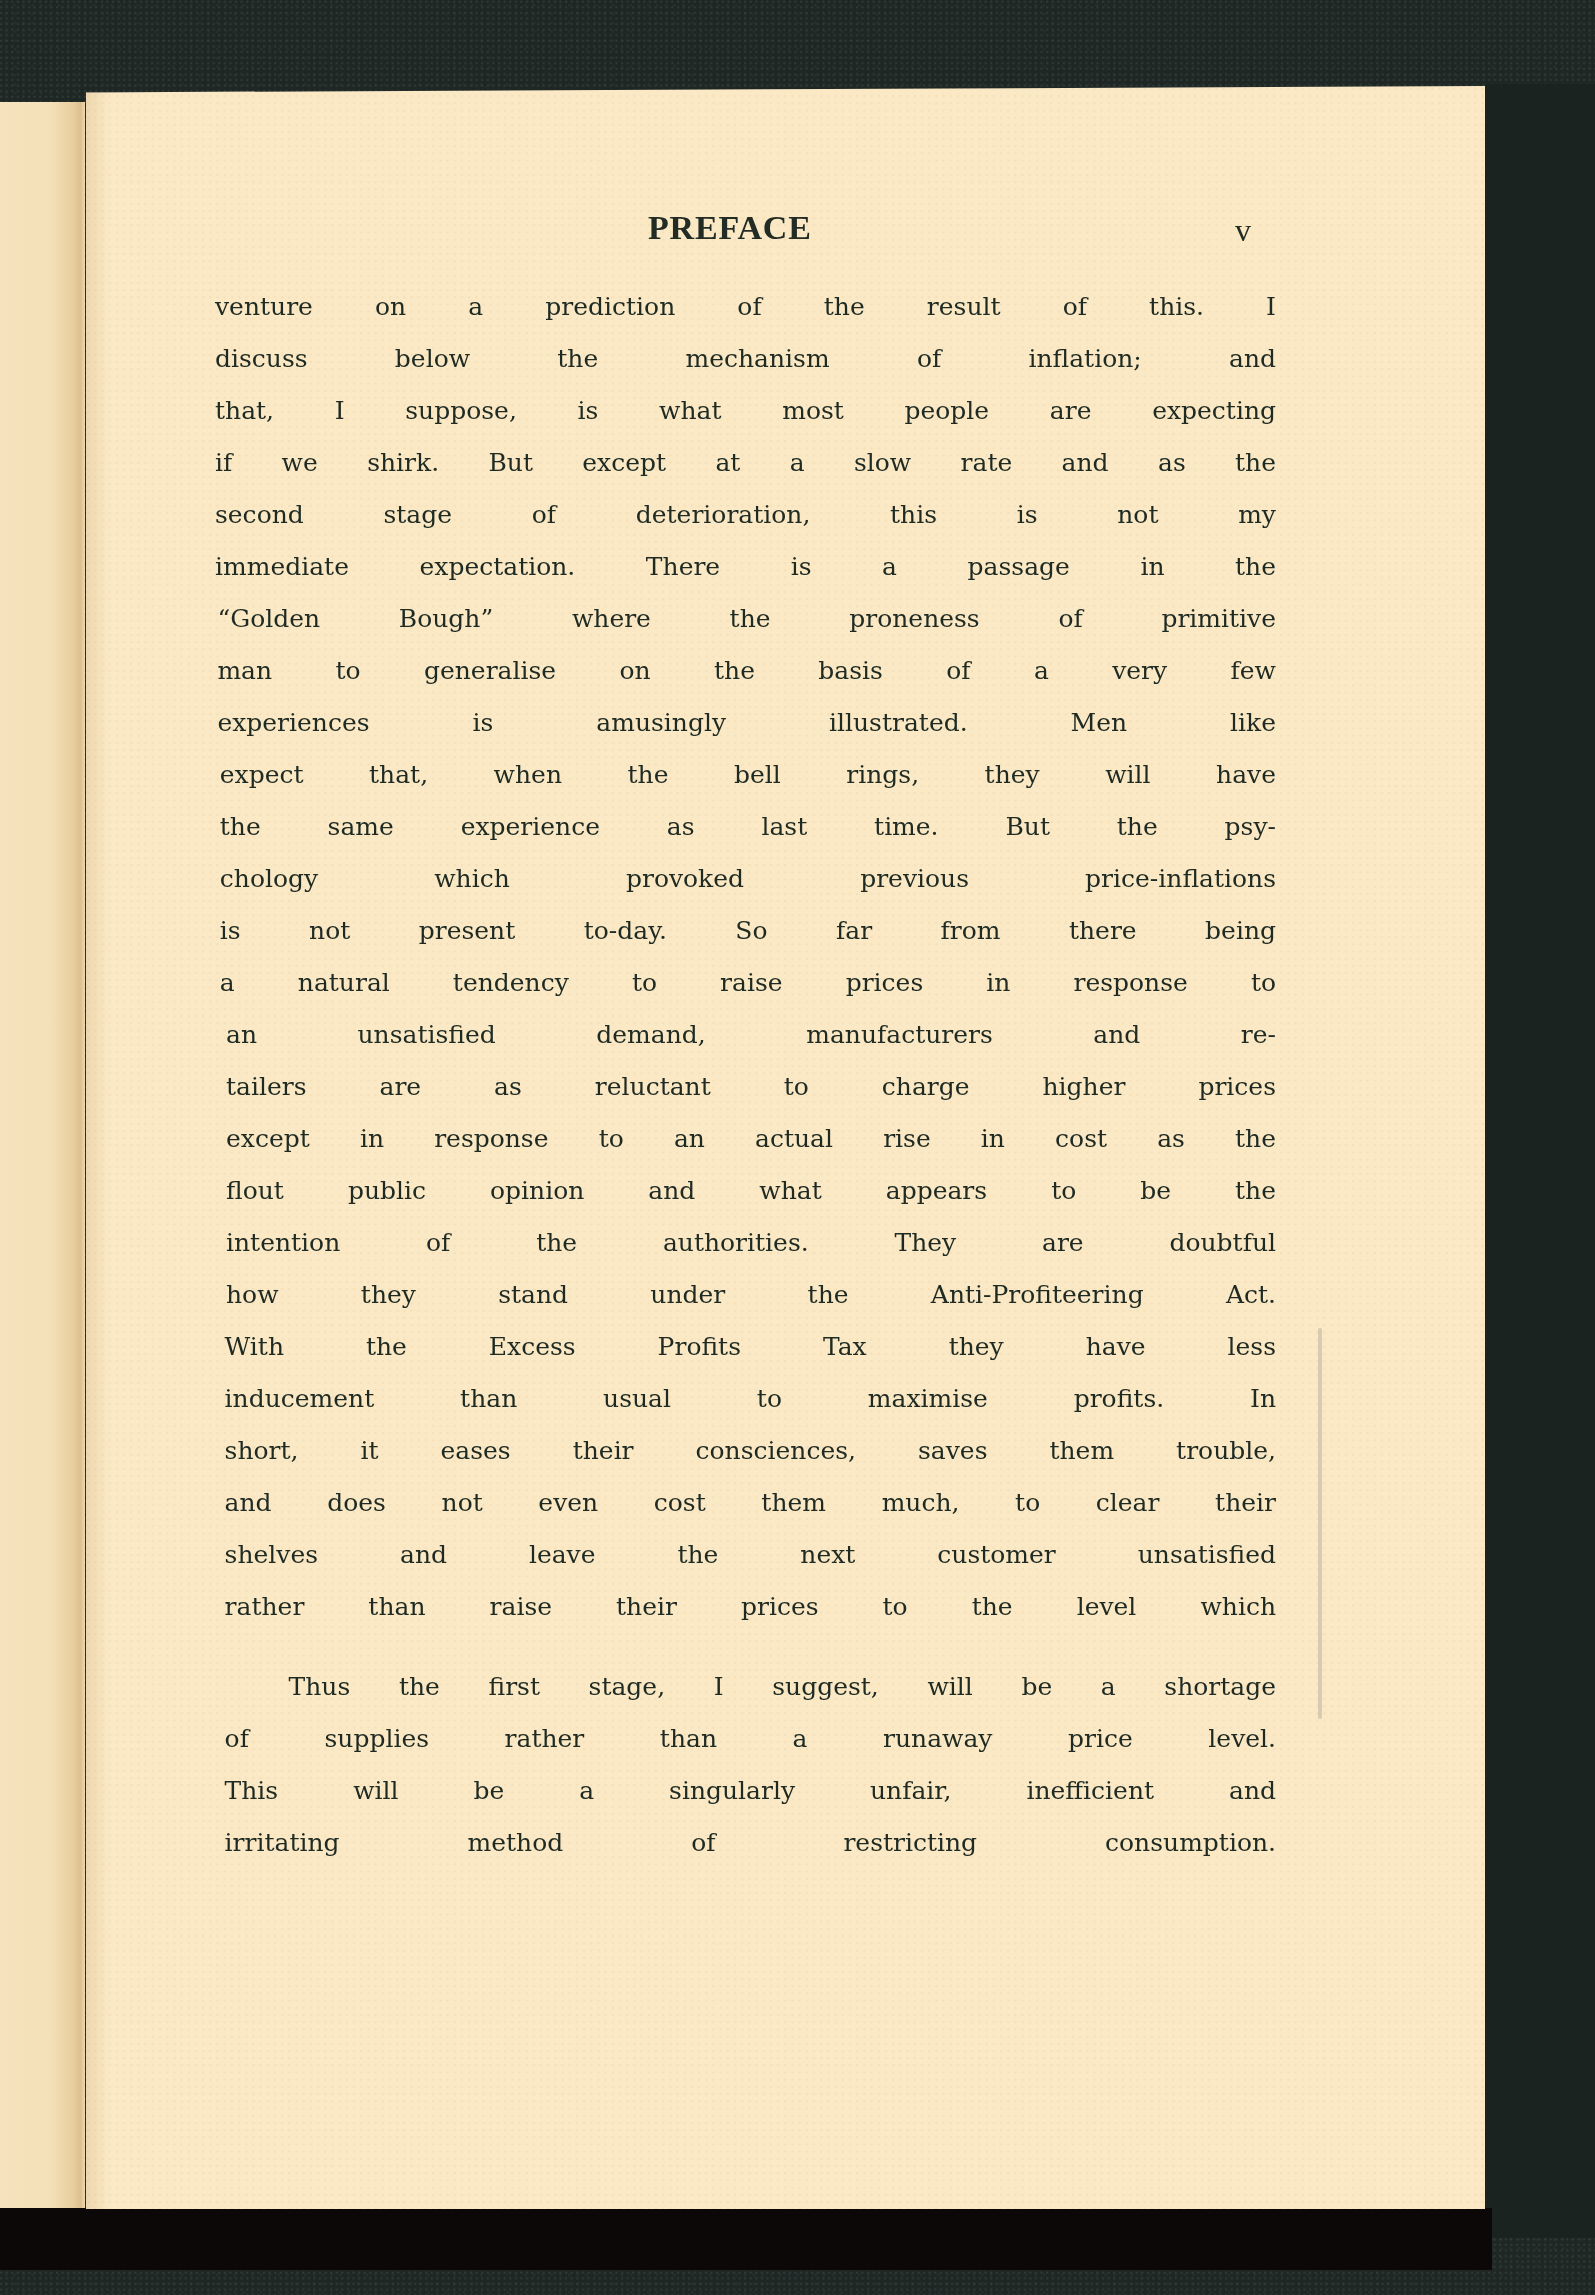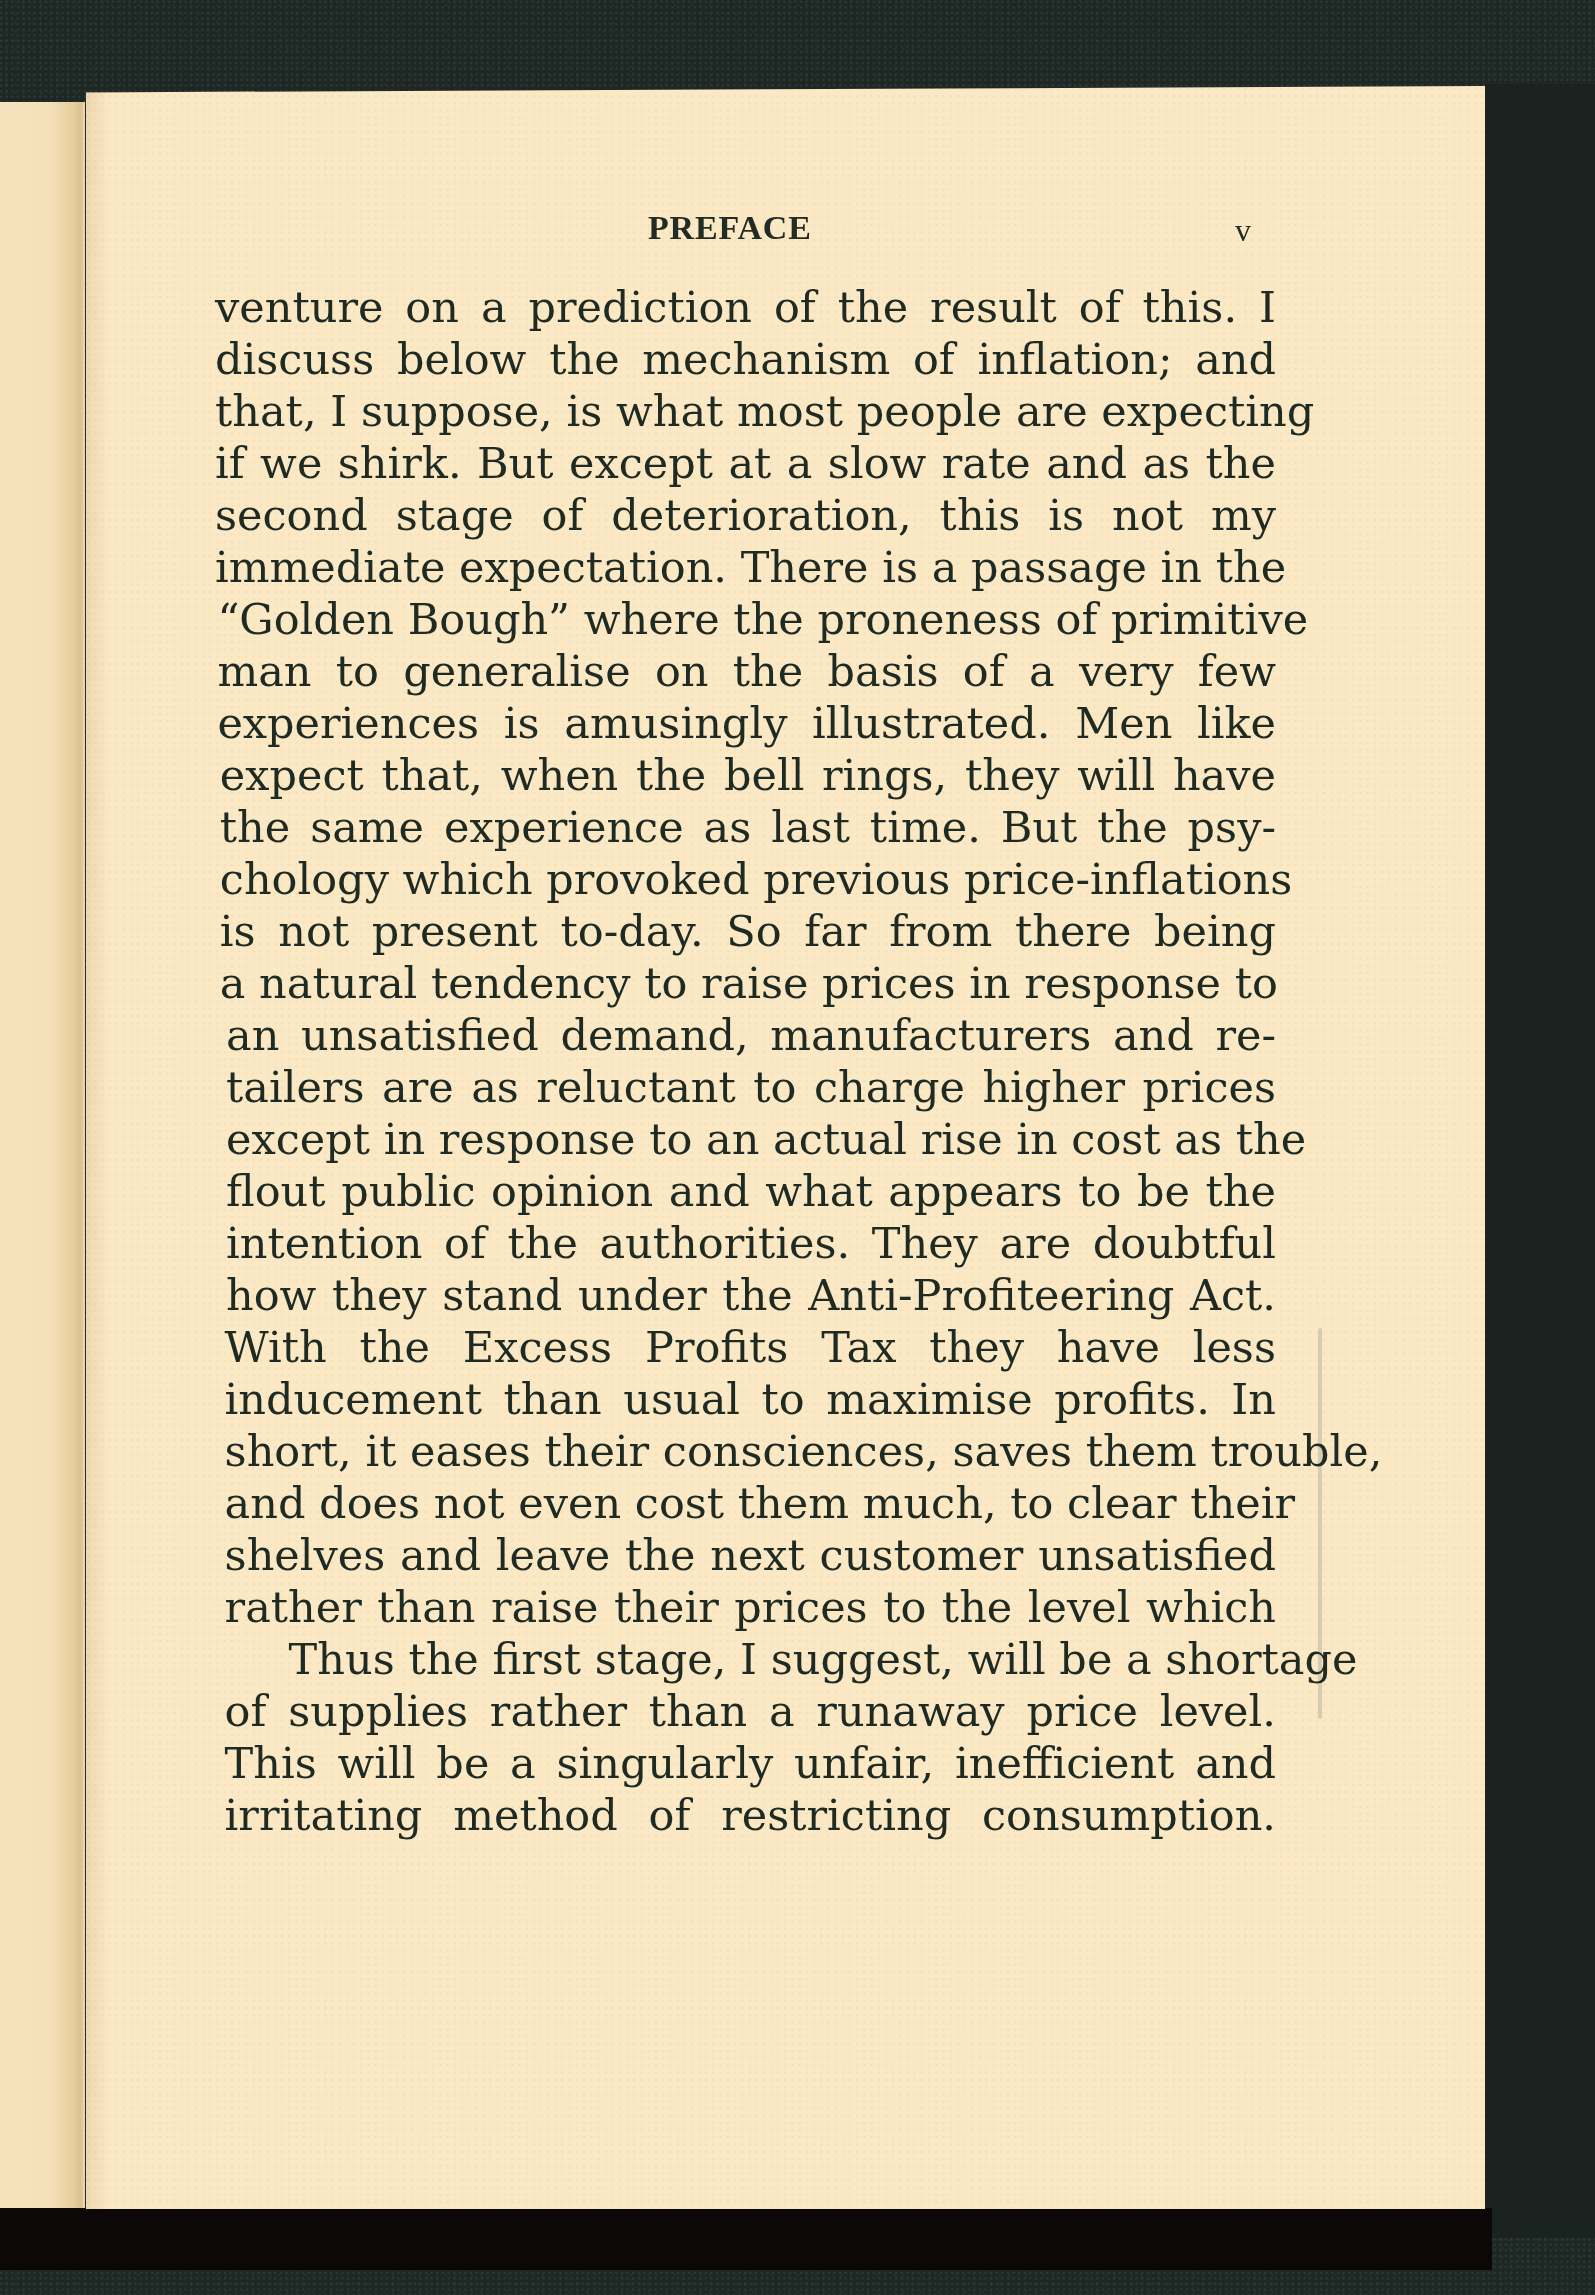--- a/index.html
+++ b/index.html
@@ -44,28 +44,28 @@
       position: absolute; left: 648px; top: 0; font-size: 34px; letter-spacing: 0.8px;
       font-family: "Liberation Serif", serif; font-weight: bold;
     }
     .folio {
       position: absolute; left: 1235px; top: 3.2px; font-size: 32px;
       font-family: "Liberation Serif", serif;
     }
     .text-block {
       position: absolute; left: 215px; top: 281px; width: 1061px;
       font-family: "DejaVu Serif", serif; color: #1e2a22;
-      font-size: 43px; line-height: 52px;
+      font-size: 25px; line-height: 52px;
     }
     .line {
       display: block; white-space: nowrap; text-align: justify; text-align-last: justify;
       height: 52px; overflow: visible;
     }
     .line.last { text-align-last: left; }
-    .line.indent { padding-left: 64px; }
+    .line.indent { padding-left: 64px; margin-top: 28px; }
     .line.shift1 { margin-left: 2.4px; }
     .line.shift2 { margin-left: 4.8px; }
     .line.shift3 { margin-left: 11px; }
     .line.shift4 { margin-left: 9.6px; }
   </style>
 </head>
 <body>
 
 <div class="left-page"></div>
 <div class="cover-right"></div>

